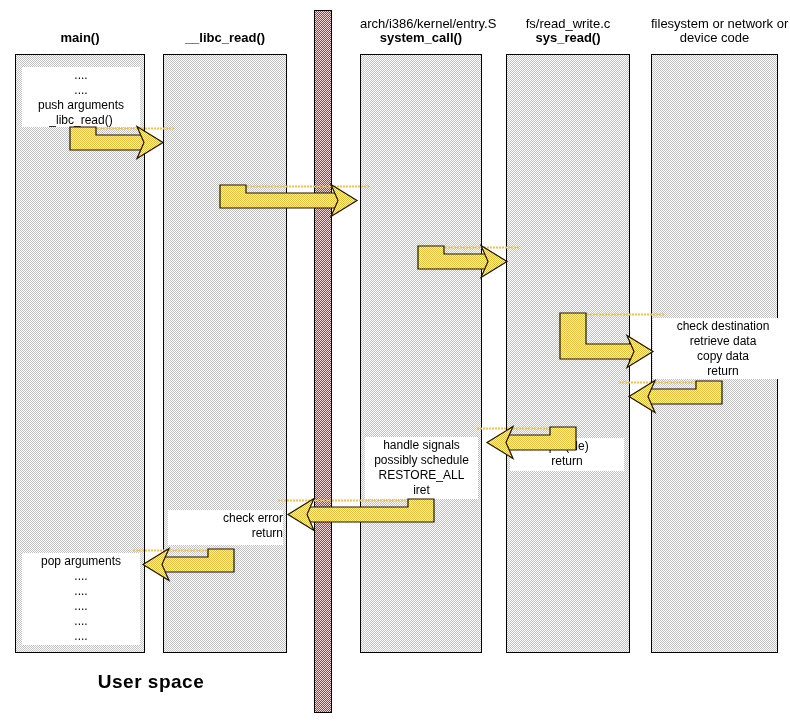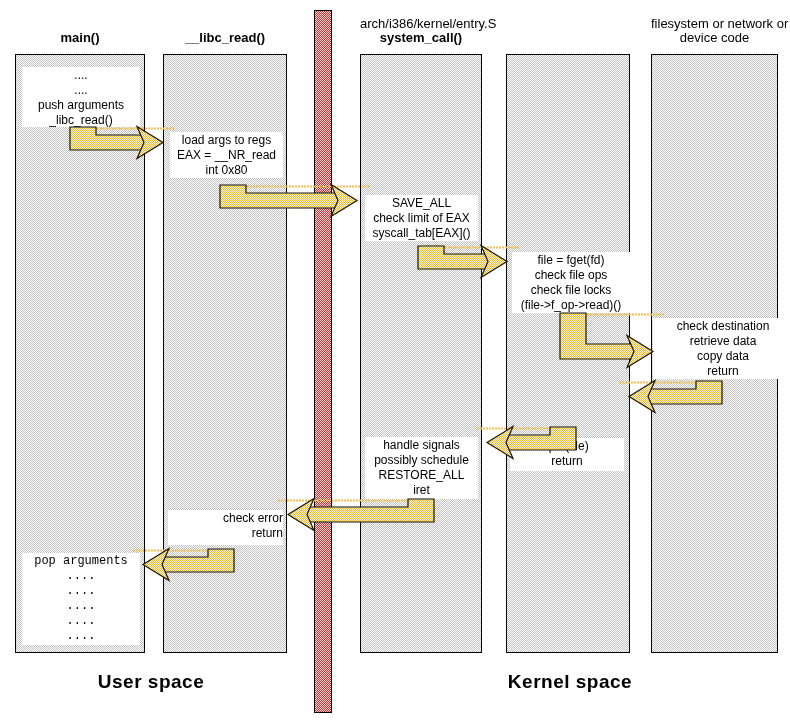--- a/index.html
+++ b/index.html
@@ -50,50 +50,38 @@
   <div class="hdr" style="left:15px;top:31px;width:130px;">
     <div class="main">main()</div>
   </div>
   <div class="hdr" style="left:163px;top:31px;width:124px;">
     <div class="main">__libc_read()</div>
   </div>
   <div class="hdr" style="left:360px;top:17px;width:122px;">
     <div class="sub">arch/i386/kernel/entry.S</div>
     <div class="main">system_call()</div>
   </div>
+  <div class="hdr" style="left:506px;top:17px;width:124px;">
+    <div class="sub">fs/read_write.c</div>
+    <div class="main">sys_read()</div>
+  </div>
   <div class="hdr" style="left:651px;top:17px;width:127px;">
     <div class="sub">filesystem or network or</div>
     <div class="main nb">device code</div>
   </div>
 
   <div class="box" style="left:22px;top:67px;width:118px;height:59px;">
     <div>....</div>
     <div>....</div>
     <div>push arguments</div>
     <div>_libc_read()</div>
   </div>
 
-  <div class="box" style="left:170px;top:132px;width:113px;height:45px;">
-    <div>load args to regs</div>
-    <div>EAX = __NR_read</div>
-    <div>int 0x80</div>
-  </div>
 
-  <div class="box" style="left:365px;top:195px;width:113px;height:45px;">
-    <div>SAVE_ALL</div>
-    <div>check limit of EAX</div>
-    <div>syscall_tab[EAX]()</div>
-  </div>
 
-  <div class="box" style="left:512px;top:252px;width:118px;height:60px;">
-    <div>file = fget(fd)</div>
-    <div>check file ops</div>
-    <div>check file locks</div>
-    <div>(file-&gt;f_op-&gt;read)()</div>
-  </div>
 
   <div class="box" style="left:653px;top:318px;width:124px;height:60px;padding-left:8px;">
     <div>check destination</div>
     <div>retrieve data</div>
     <div>copy data</div>
     <div>return</div>
   </div>
 
   <div class="box" style="left:510px;top:390px;width:114px;height:32px;margin-top:48px;">
     <div>fput(file)</div>
@@ -105,21 +93,21 @@
     <div>possibly schedule</div>
     <div>RESTORE_ALL</div>
     <div>iret</div>
   </div>
 
   <div class="box" style="left:168px;top:510px;width:115px;height:34px;text-align:right;">
     <div>check error</div>
     <div>return</div>
   </div>
 
-  <div class="box" style="left:22px;top:553px;width:118px;height:91px;font-family:Liberation Mono, monospace;">
+  <div class="box" style="left:22px;top:553px;width:118px;height:91px;">
     <div>pop arguments</div>
     <div>....</div>
     <div>....</div>
     <div>....</div>
     <div>....</div>
     <div>....</div>
   </div>
 
   <svg id="arrow-layer" width="790" height="725">
     <defs>
@@ -165,15 +153,14 @@
         <polygon points="314,498.5 288,514.5 314,530.5 307,514.5" fill="url(#ychk)" stroke="#1a1400" stroke-width="1.2"></polygon>
       </g>
       <g>
         <line x1="133" x2="234" y1="550.5" y2="550.5" stroke="#f0c050" stroke-width="2" stroke-dasharray="2,1"></line>
         <polygon points="208,549 234,549 234,572 160,572 160,557 208,557" fill="url(#ychk)" stroke="#1a1400" stroke-width="1.2"></polygon>
         <polygon points="169,548.5 143,564.5 169,580.5 162,564.5" fill="url(#ychk)" stroke="#1a1400" stroke-width="1.2"></polygon>
       </g>
     </svg>
 
   <div class="space-label" style="left:31px;top:671px;">User space</div>
-  <div class="space-label" style="left:450px;top:671px;">Kernel space</div>
 
 </div>
 
 </body></html>

